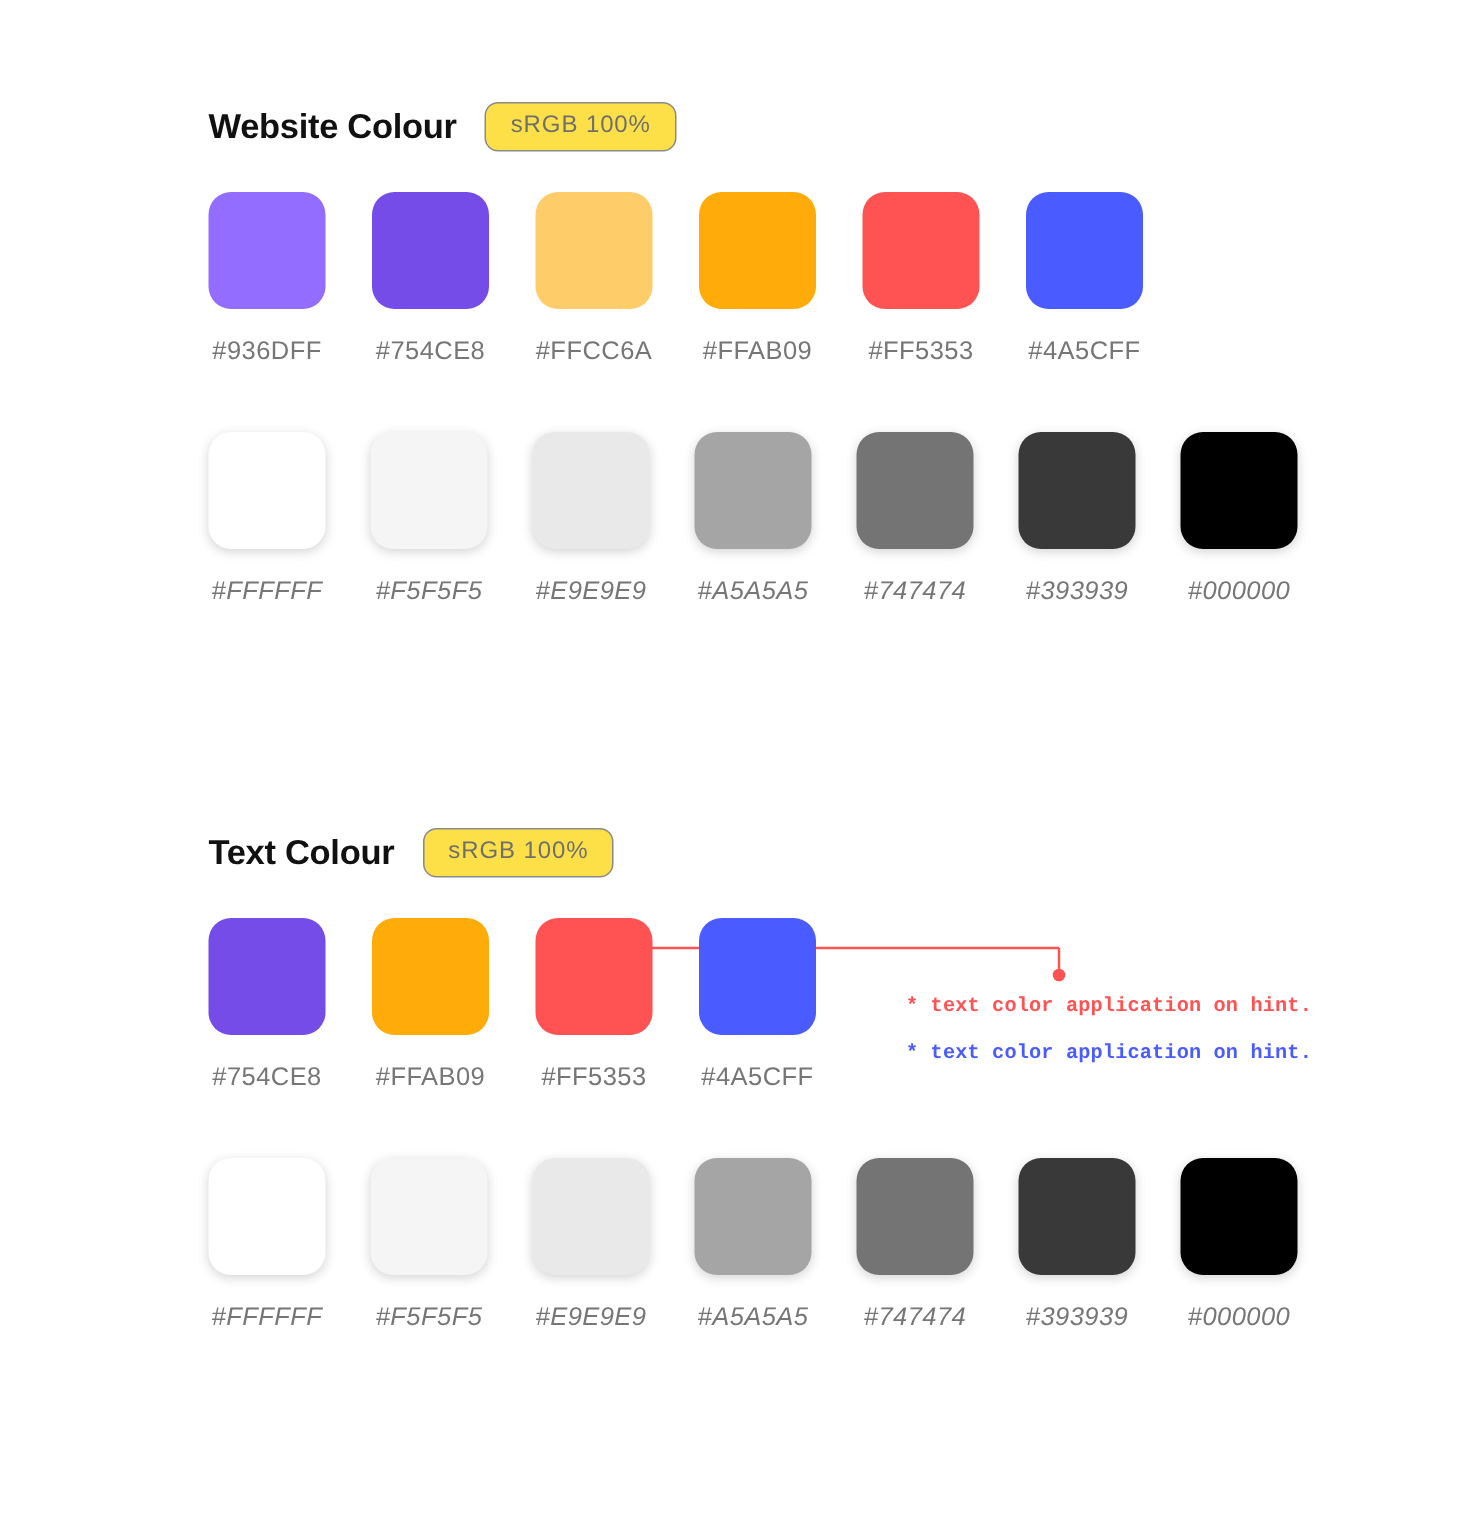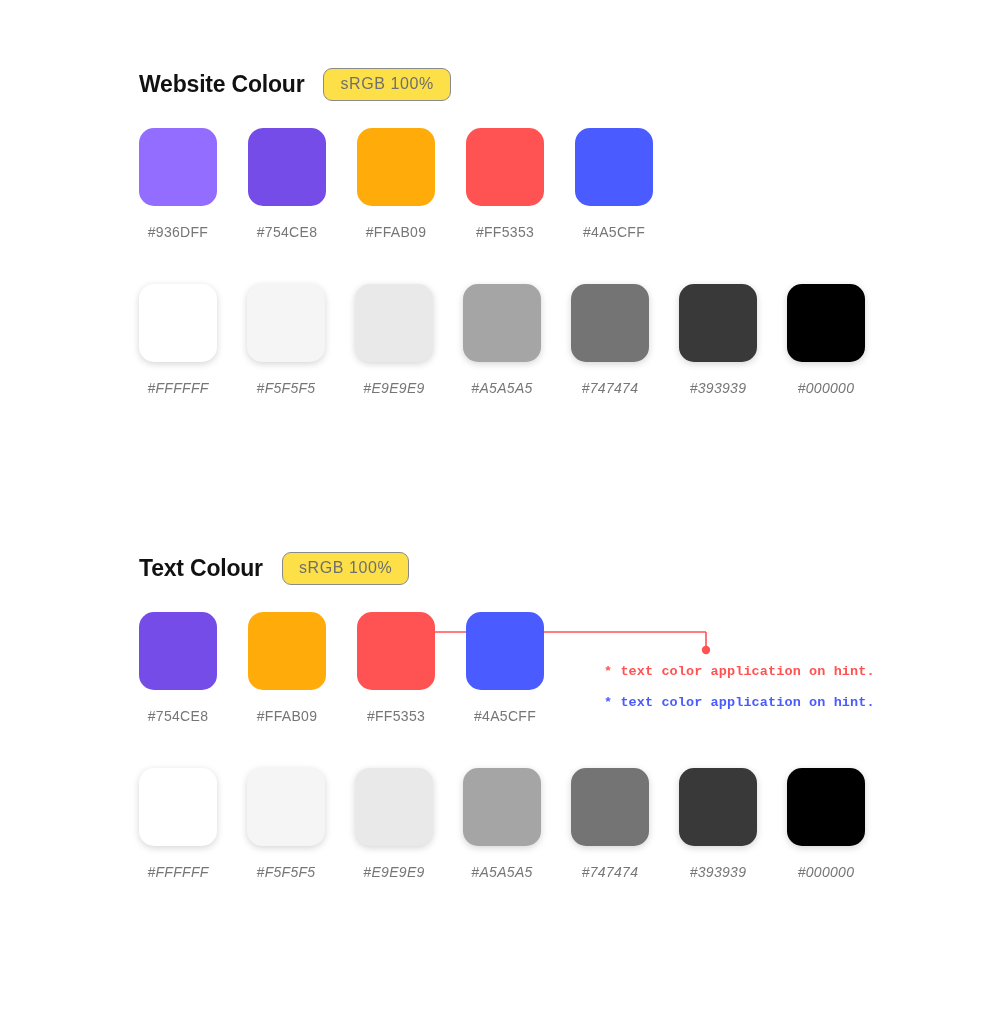--- a/index.html
+++ b/index.html
@@ -85,21 +85,21 @@
     height: 78px;
     border-radius: 15px;
     box-sizing: border-box;
   }
   .swatch-chip.has-shadow {
     box-shadow: 0 2px 7px rgba(0, 0, 0, 0.17);
   }
 
   .swatch-label {
     margin-top: 18px;
-    font-size: 14px;
+    font-size: 17px;
     color: #767676;
     letter-spacing: 0.3px;
     white-space: nowrap;
     font-family: "Liberation Sans", sans-serif;
   }
 
   
   .annotation-layer {
     position: absolute;
     left: 0;
@@ -141,20 +141,24 @@
     </div>
 
     <div class="swatch-row row-accent">
       <div class="swatch-cell">
         <div class="swatch-chip" style="background: rgb(147, 109, 255);"></div>
         <div class="swatch-label">#936DFF</div>
       </div>
       <div class="swatch-cell">
         <div class="swatch-chip" style="background: rgb(117, 76, 232);"></div>
         <div class="swatch-label">#754CE8</div>
+      </div>
+      <div class="swatch-cell">
+        <div class="swatch-chip" style="background: rgb(255, 204, 106);"></div>
+        <div class="swatch-label">#FFCC6A</div>
       </div>
       <div class="swatch-cell">
         <div class="swatch-chip" style="background: rgb(255, 171, 9);"></div>
         <div class="swatch-label">#FFAB09</div>
       </div>
       <div class="swatch-cell">
         <div class="swatch-chip" style="background: rgb(255, 83, 83);"></div>
         <div class="swatch-label">#FF5353</div>
       </div>
       <div class="swatch-cell">

